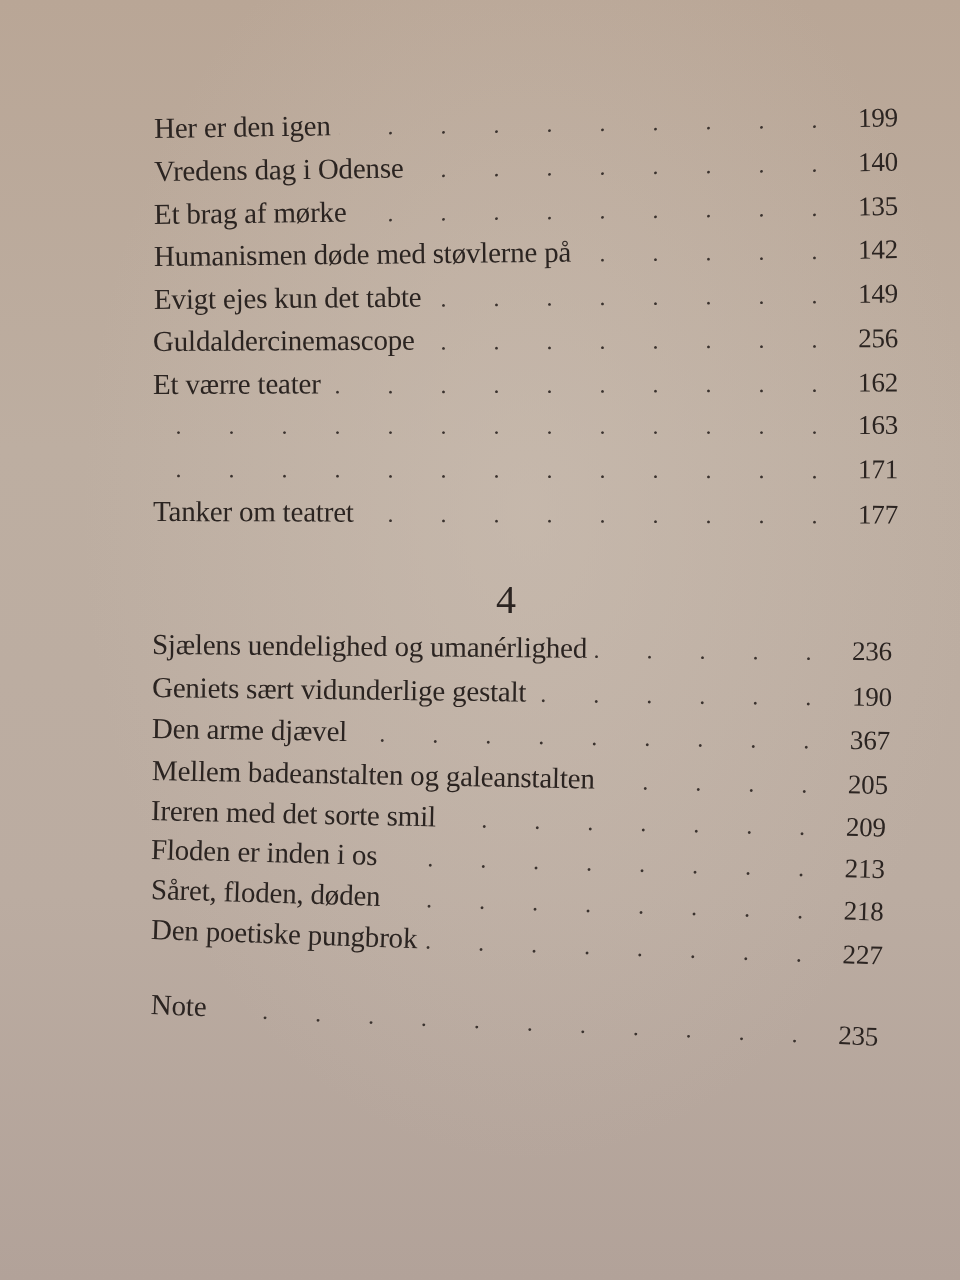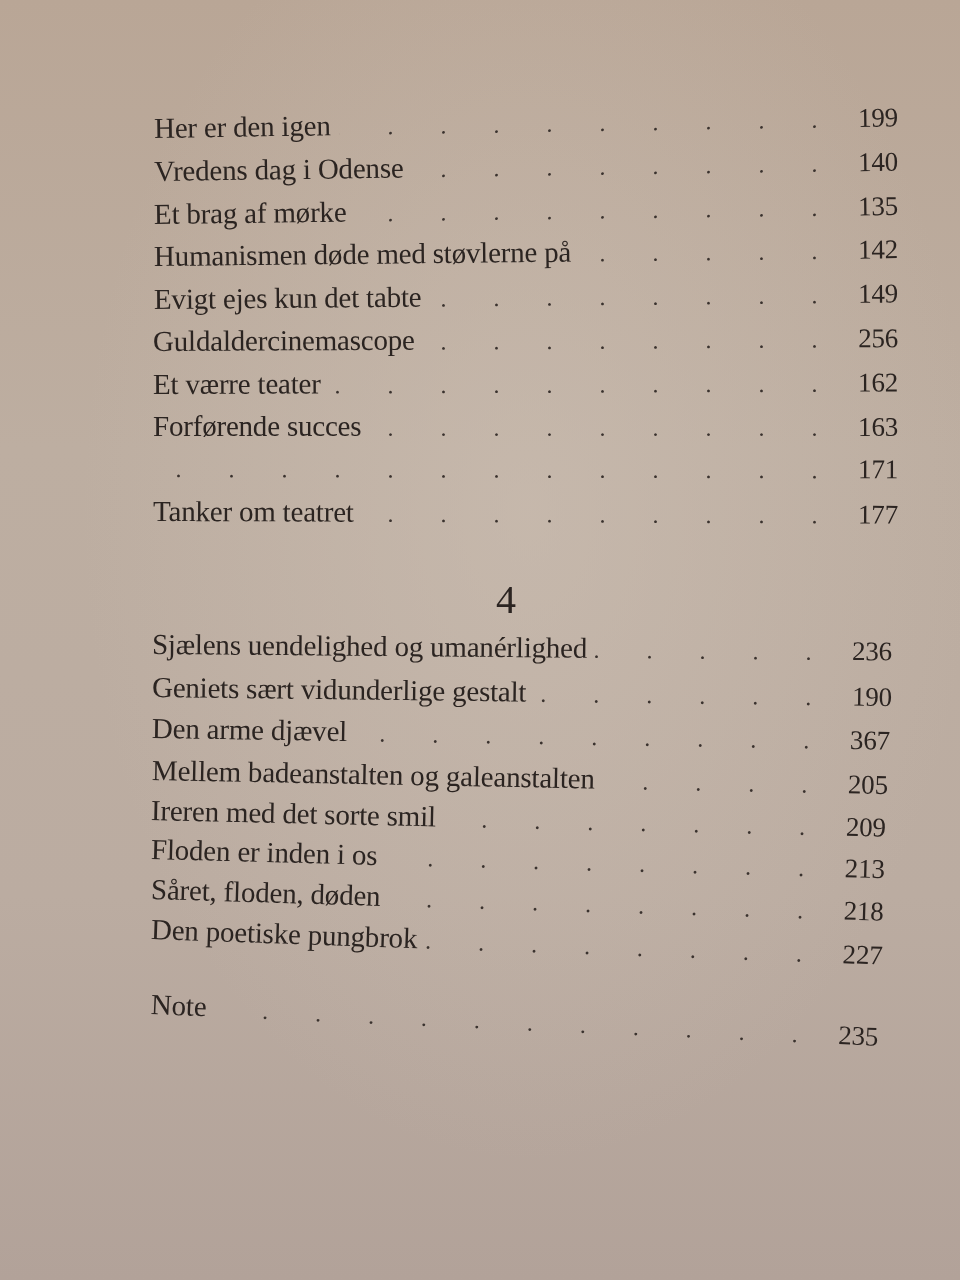--- a/index.html
+++ b/index.html
@@ -95,21 +95,20 @@
     <span class="toc-title">Guldaldercinemascope</span>
     <span class="toc-leader">. . . . . . . . . . . . . . . . . . . . . . . . . . . . . . . . . . . . . . . .</span>
     <span class="toc-page">256</span>
   </div>
   <div class="toc-row" style="left:141px; top:370px; width:745px; transform:rotate(-0.2deg);">
     <span class="toc-title">Et værre teater</span>
     <span class="toc-leader">. . . . . . . . . . . . . . . . . . . . . . . . . . . . . . . . . . . . . . . .</span>
     <span class="toc-page">162</span>
   </div>
   <div class="toc-row" style="left:141px; top:412px; width:745px; transform:rotate(0deg);">
-    <span class="toc-title">Forførende succes</span>
     <span class="toc-leader">. . . . . . . . . . . . . . . . . . . . . . . . . . . . . . . . . . . . . . . .</span>
     <span class="toc-page">163</span>
   </div>
   <div class="toc-row" style="left:141px; top:455px; width:745px; transform:rotate(0.1deg);">
     <span class="toc-leader">. . . . . . . . . . . . . . . . . . . . . . . . . . . . . . . . . . . . . . . .</span>
     <span class="toc-page">171</span>
   </div>
   <div class="toc-row" style="left:141px; top:497px; width:745px; transform:rotate(0.2deg);">
     <span class="toc-title">Tanker om teatret</span>
     <span class="toc-leader">. . . . . . . . . . . . . . . . . . . . . . . . . . . . . . . . . . . . . . . .</span>

